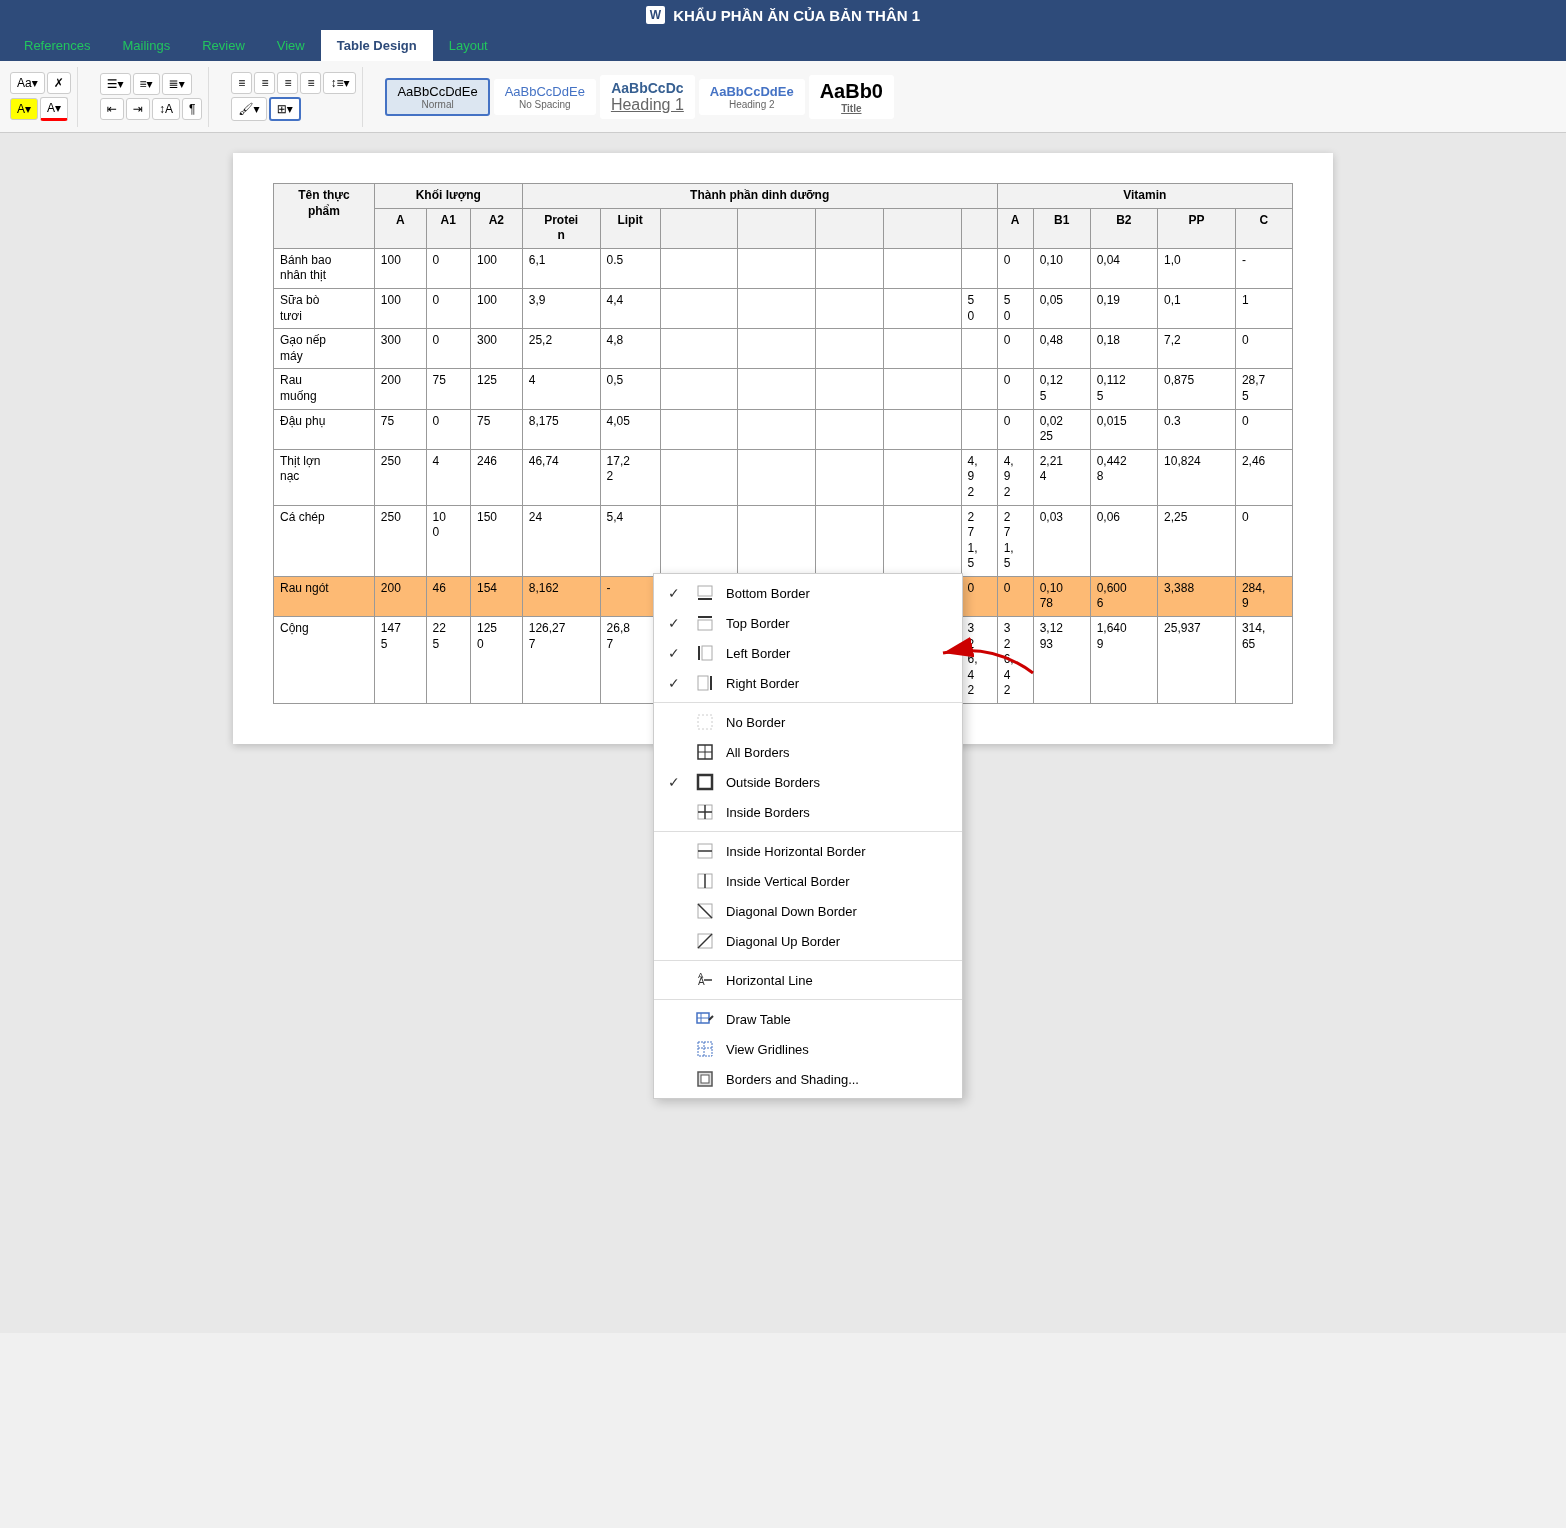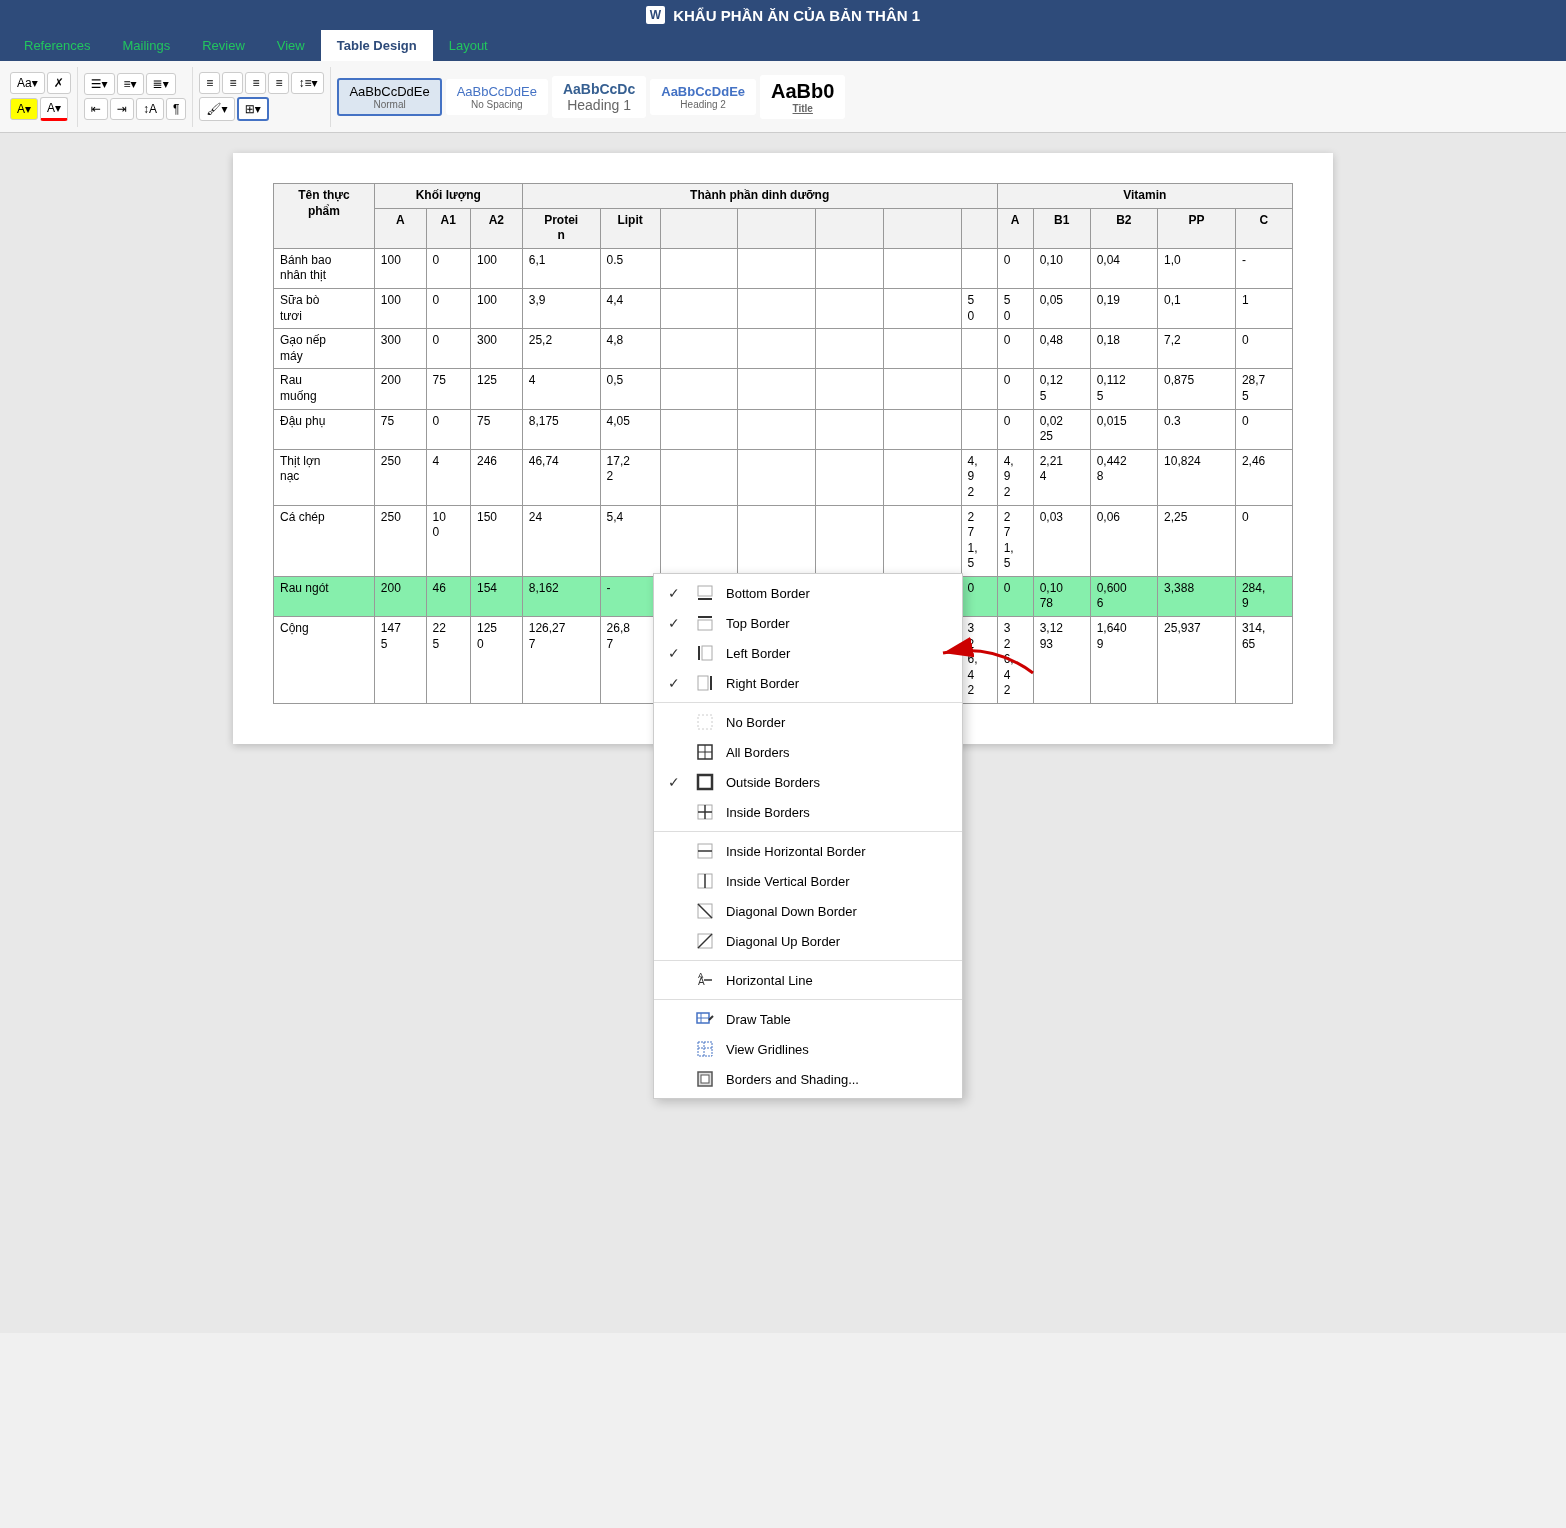--- a/index.html
+++ b/index.html
@@ -47,21 +47,21 @@
       font-weight: 700;
     }
 
     
     .ribbon {
       background: #f7f7f7;
       border-bottom: 1px solid #ccc;
       padding: 4px 8px;
       display: flex;
       align-items: center;
-      gap: 4px;
+      gap: 20px;
       flex-wrap: nowrap;
       min-height: 72px;
     }
     .ribbon-group {
       display: flex;
       align-items: center;
       gap: 3px;
       border-right: 1px solid #ddd;
       padding-right: 6px;
       padding-left: 2px;
@@ -157,21 +157,21 @@
       padding: 4px 6px;
       vertical-align: top;
       line-height: 1.3;
     }
     .data-table th {
       background: #f2f2f2;
       font-weight: bold;
       text-align: center;
     }
     .highlighted-row {
-      background: #86efac;
+      background: #fdba74;
     }
 
     
     .dropdown-overlay {
       position: absolute;
       top: 420px;
       left: 420px;
       background: white;
       border: 1px solid #ccc;
       box-shadow: 3px 3px 10px rgba(0,0,0,0.2);
@@ -267,21 +267,21 @@
     <div class="style-preview selected">
       <div style="font-size:13px;">AaBbCcDdEe</div>
       <div style="font-size:10px;color:#666;">Normal</div>
     </div>
     <div class="style-preview-inactive">
       <div style="font-size:13px;">AaBbCcDdEe</div>
       <div style="font-size:10px;color:#666;">No Spacing</div>
     </div>
     <div class="style-preview-inactive">
       <div style="font-size:14px;font-weight:bold;color:#365f91;">AaBbCcDc</div>
-      <div style="font-size:14px;color:#666;">Heading 1</div>
+      <div style="font-size:16px;color:#666;text-decoration:underline;">Heading 1</div>
     </div>
     <div class="style-preview-inactive">
       <div style="font-size:13px;font-weight:bold;color:#4472c4;">AaBbCcDdEe</div>
       <div style="font-size:10px;color:#666;">Heading 2</div>
     </div>
     <div class="style-preview-large">
       <div style="font-size:20px;font-weight:bold;">AaBb0</div>
       <div style="font-size:10px;color:#666;text-decoration:underline;">Title</div>
     </div>
   </div>

